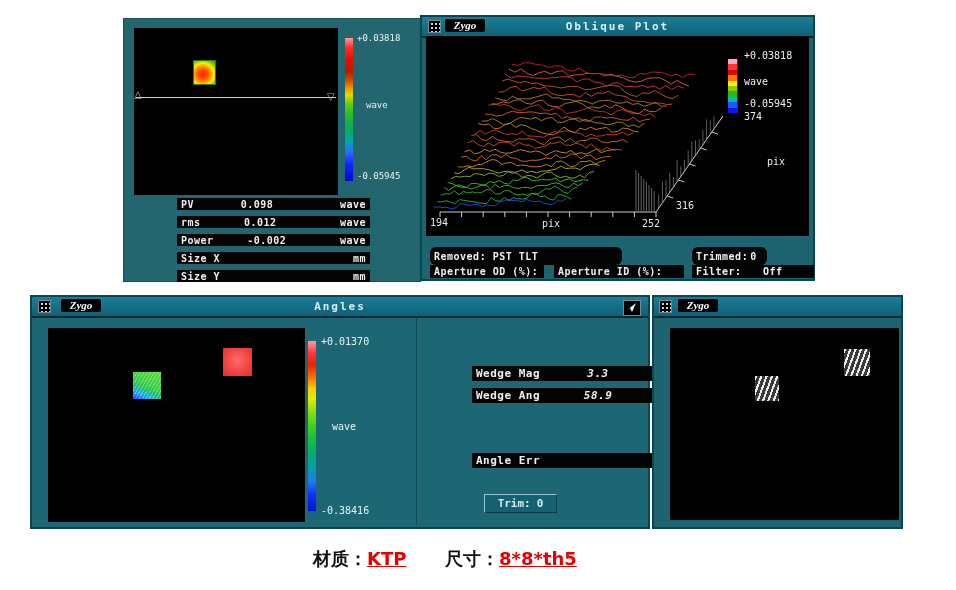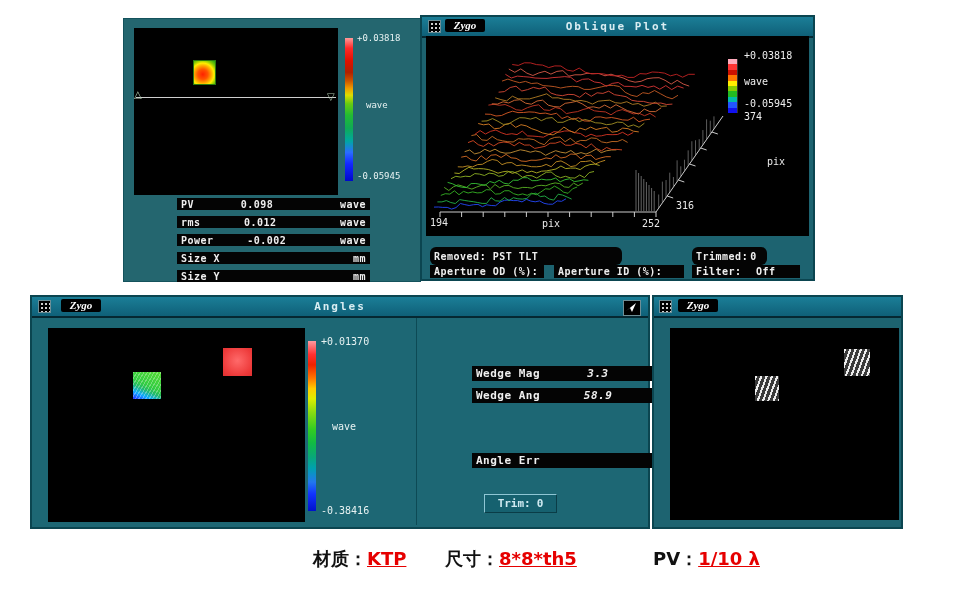--- a/index.html
+++ b/index.html
@@ -230,21 +230,21 @@
     <div class="bar ob-bar-row1" style="left:270px;width:75px">
       <span class="lbl">Trimmed:</span>
       <span class="val" style="padding-right:4px">0</span>
     </div>
     <div class="bar ob-bar-row2" style="left:8px;width:114px">
       <span class="lbl">Aperture OD (%):</span>
     </div>
     <div class="bar ob-bar-row2" style="left:132px;width:130px">
       <span class="lbl">Aperture ID (%):</span>
     </div>
-    <div class="bar ob-bar-row2" style="left:270px;width:108px">
+    <div class="bar ob-bar-row2" style="left:270px;width:122px">
       <span class="lbl">Filter:</span>
       <span class="val" style="padding-right:6px">Off</span>
     </div>
   </div>
 
   <div class="win" id="angles-win">
     <div class="titlebar">
       <span class="closebox" style="left:6px"></span>
       <span class="logo" style="left:29px">Zygo</span>
       <span class="title">Angles</span>
@@ -295,17 +295,14 @@
       <div class="fringe" id="fringe-2"></div>
     </div>
   </div>
 
   <div class="caption-item" style="left:313px">
     <span>材质：</span><span class="red">KTP</span>
   </div>
   <div class="caption-item" style="left:445px">
     <span>尺寸：</span><span class="red">8*8*th5</span>
   </div>
-  <div class="caption-item" style="left:653px">
-    <span>PV：</span><span class="red">1/10 λ</span>
-  </div>
 
 </div>
 
 </body></html>

